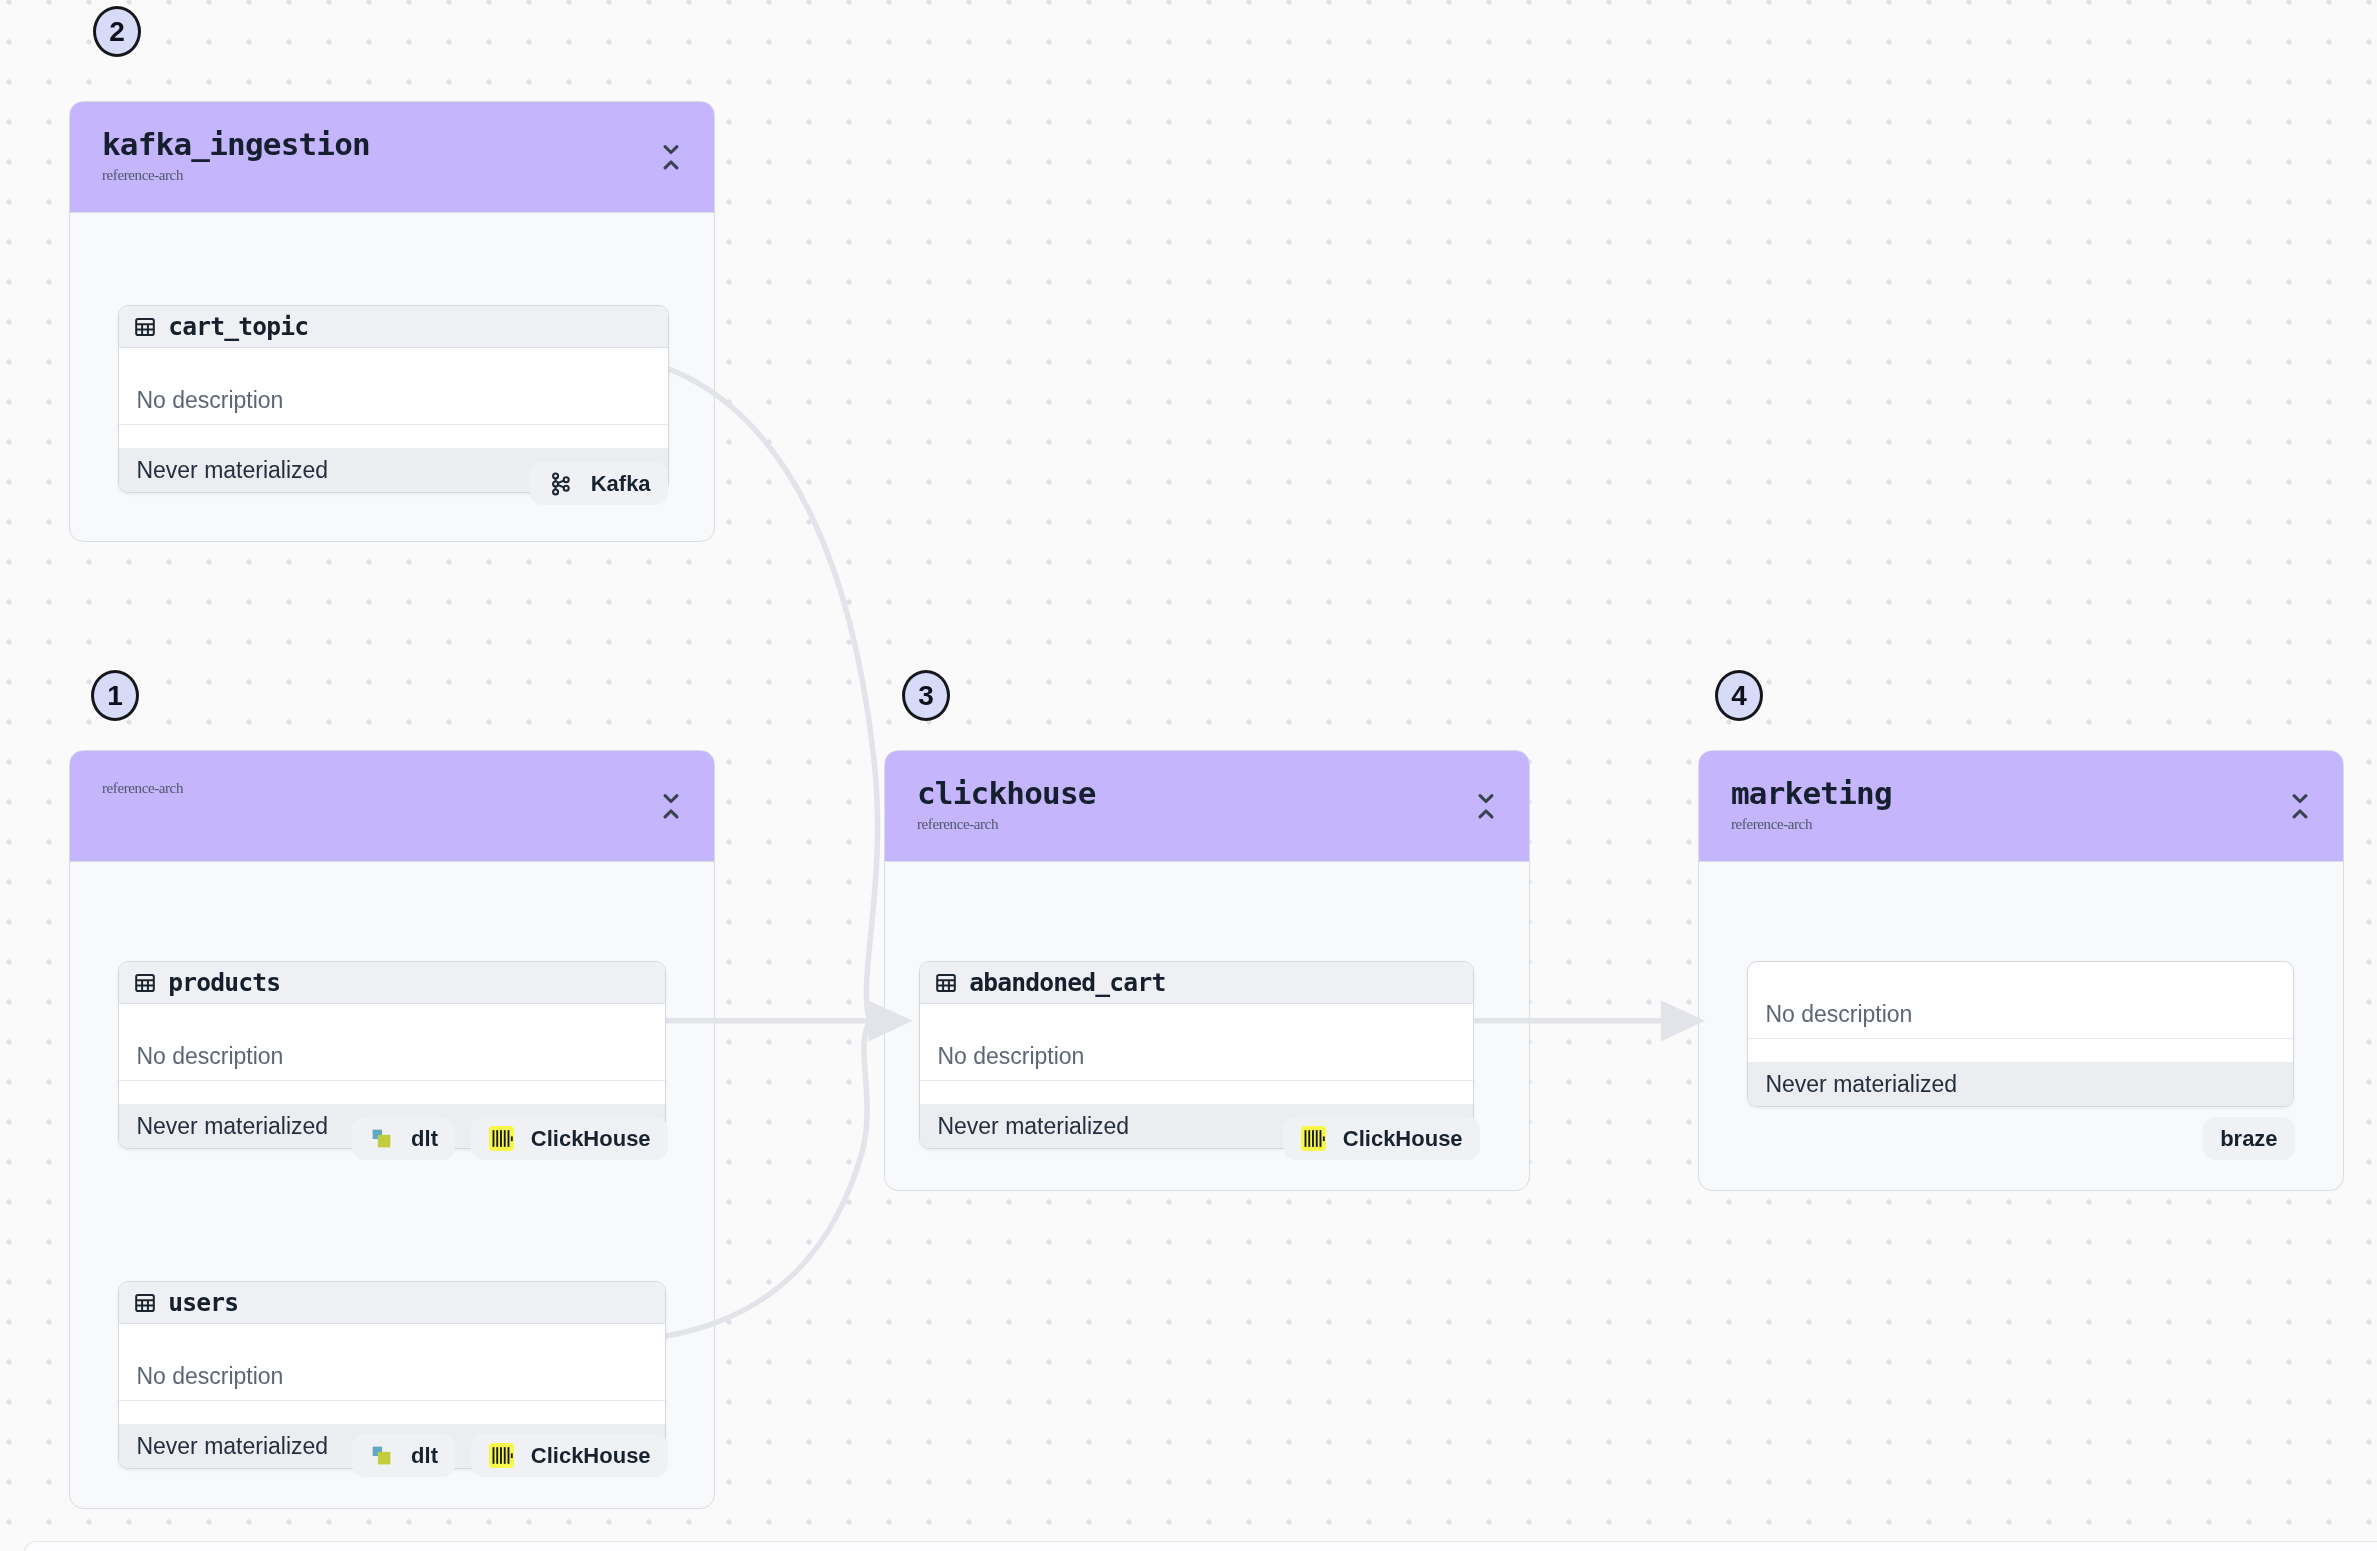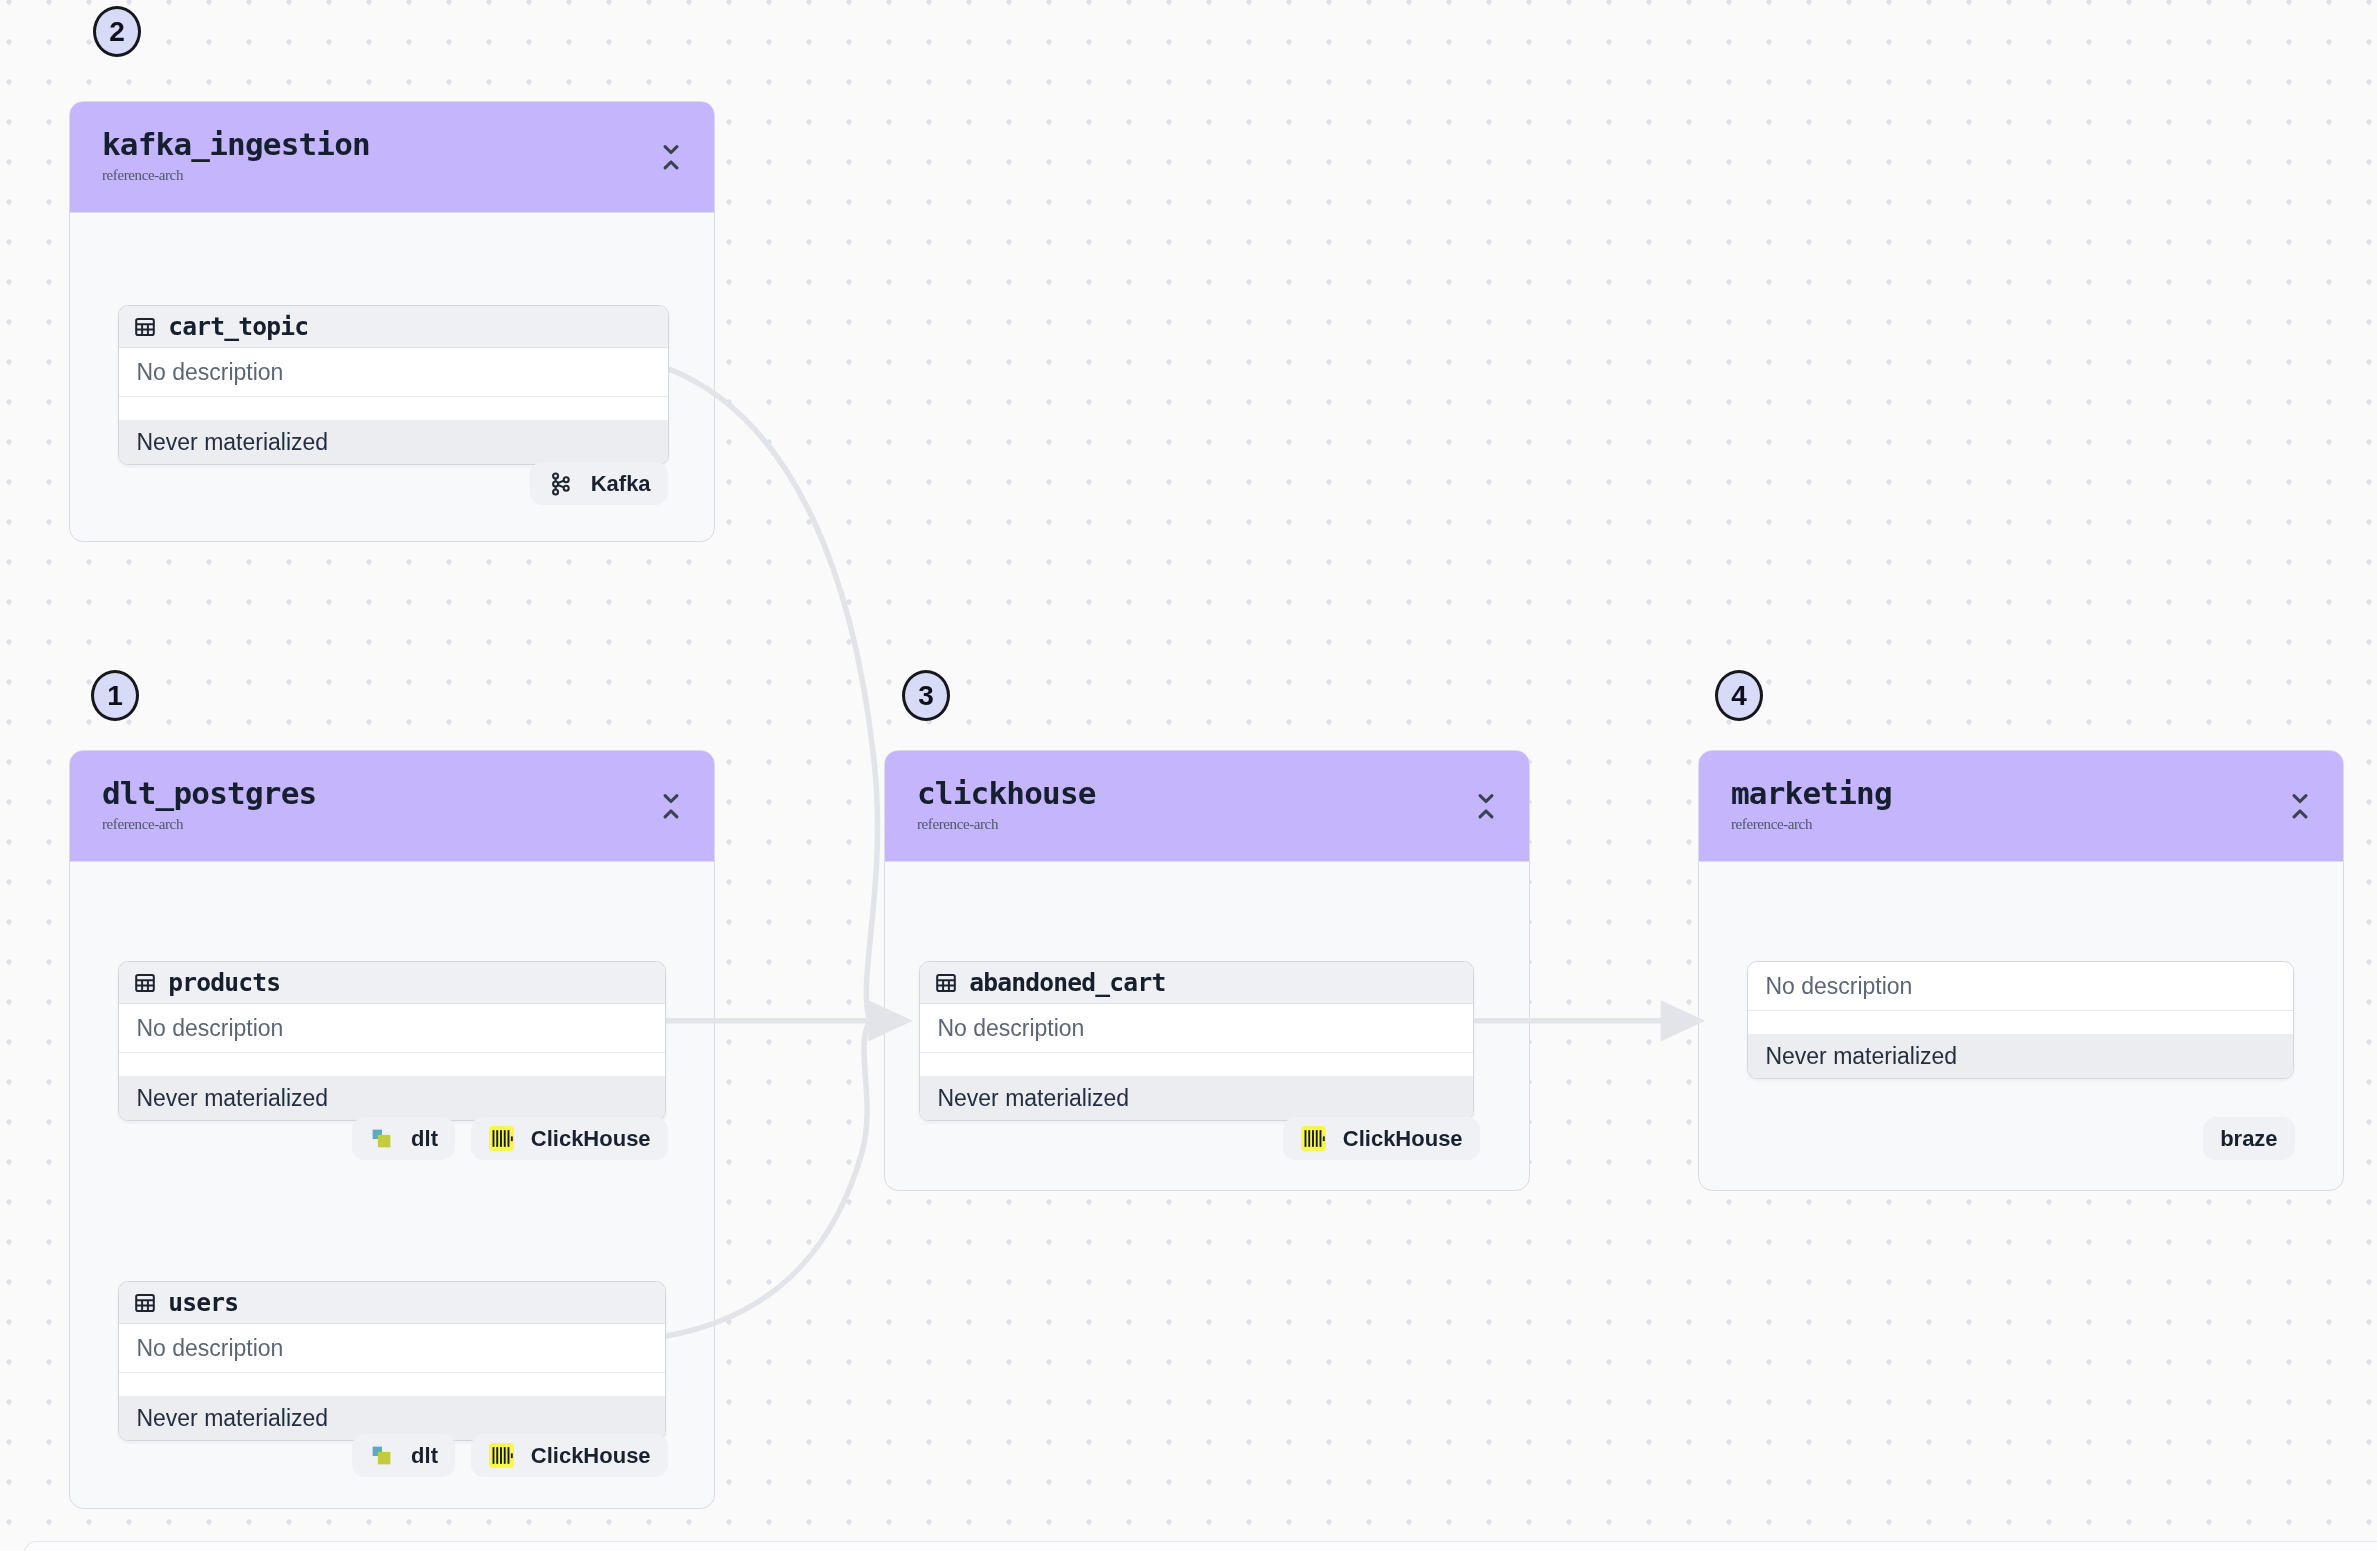--- a/index.html
+++ b/index.html
@@ -48,21 +48,21 @@
     height:41px;background:#eef0f3;border-bottom:1.2px solid #dfe2e7;
     display:flex;align-items:center;gap:11px;padding:0 14.3px;
   }
   .asset-name{
     font-family:"DejaVu Sans Mono","Liberation Mono",monospace;
     font-weight:700;font-size:24.6px;color:#161f2e;letter-spacing:-0.8px;white-space:nowrap;
   }
   .asset-desc{
     height:48px;background:#ffffff;border-bottom:1.2px solid #e6e8ed;
     display:flex;align-items:center;padding:0 17.4px;
-    font-size:23px;color:#5d6676;
+    font-size:23px;color:#5d6676;margin-top:28px;
   }
   .asset-status{
     height:44px;background:#ebedf1;
     display:flex;align-items:center;padding:0 17.4px;
     font-size:23px;color:#242e3e;margin-top:23px;
   }
 
   .badge-row{position:absolute;z-index:5;display:flex;gap:16px;}
   .pill{
     height:43px;box-sizing:border-box;border-radius:12.7px;background:#f0f1f5;
@@ -110,21 +110,20 @@
           <polyline points="5,3 10,8 15,3"></polyline>
             <polyline points="5,21 10,16 15,21"></polyline>
         </svg>
       </span>
     </button>
   </header>
 </section>
 
 <section class="group" style="left:69px;top:750px;width:646px;height:759px">
   <header class="group-header">
-    <div class="group-title">dlt_postgres</div>
     <div class="group-sub">reference-arch</div>
     <button class="collapse">
       <span>
         <svg viewBox="0 0 20 24" width="24" height="28.5" fill="none" stroke="#39424f" stroke-width="2.6" stroke-linecap="round" stroke-linejoin="round">
           <polyline points="5,3 10,8 15,3"></polyline>
             <polyline points="5,21 10,16 15,21"></polyline>
         </svg>
       </span>
     </button>
   </header>

